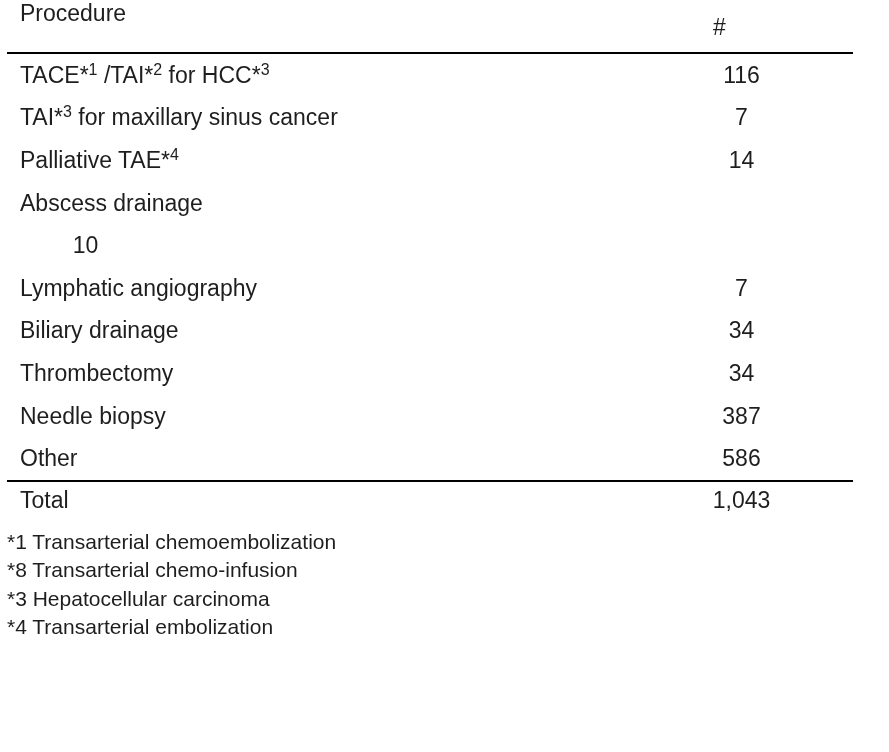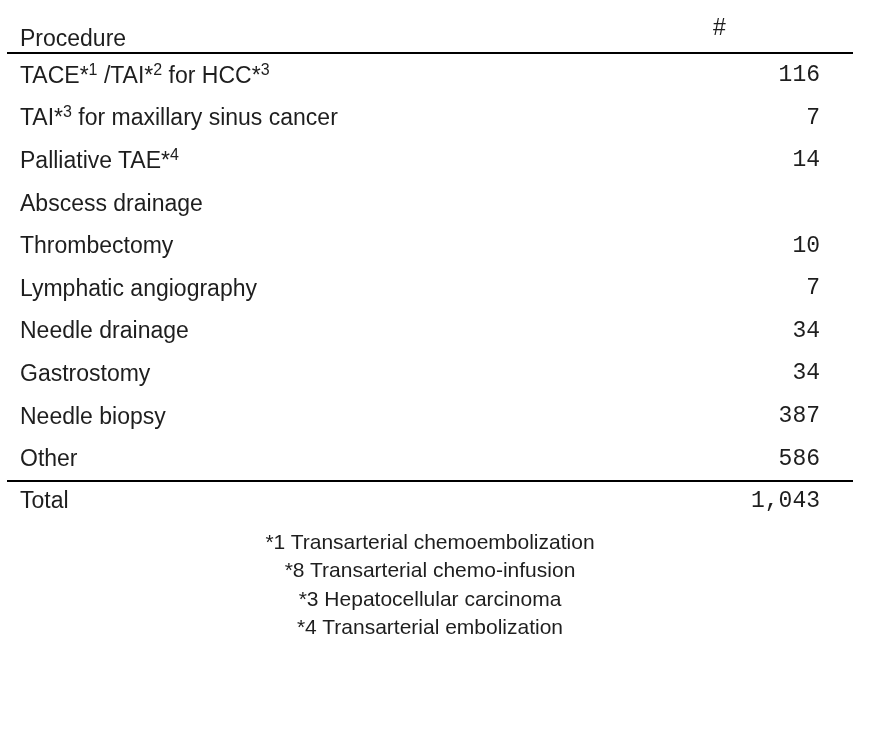--- a/index.html
+++ b/index.html
@@ -7,46 +7,46 @@
     width: 889px; height: 752px;
     background: #ffffff;
     font-family: "Liberation Sans", "DejaVu Sans", sans-serif;
     color: #1e1e1e;
     overflow: hidden;
   }
   .table-wrap { margin-left: 7px; width: 846px; }
   .thead {
     position: relative;
     height: 52px;
-    display: flex; align-items: flex-end;
+    display: flex; align-items: flex-start;
     font-size: 23px;
   }
   .th-proc { padding-left: 13px; }
   .th-count { position: absolute; left: 706px; top: 14px; }
   .rule { height: 2px; background: #000; }
   .trow {
     display: flex; align-items: center;
     height: 42.6px;
     font-size: 23px;
   }
   .cell-label { flex: 1; padding-left: 13px; white-space: nowrap; }
-  .cell-count { width: 190px; text-align: right; padding-right: 33px; font-variant-numeric: tabular-nums; font-family: Liberation Mono, monospace; }
+  .cell-count { width: 190px; text-align: center; padding-right: 33px; font-variant-numeric: tabular-nums; }
   .cell-label sup {
     font-size: 16px;
     line-height: 0;
     vertical-align: baseline;
     position: relative; top: -8px;
   }
   .total-row { height: 38px; }
   .footnotes {
     margin-top: 8px;
     font-size: 21px;
     line-height: 28.4px;
   }
-  .footnote-line { white-space: nowrap; text-align: center; }
+  .footnote-line { white-space: nowrap; }
 </style>
 </head>
 <body>
 
 <div class="table-wrap">
 
   <div class="thead">
     <span class="th-proc">Procedure</span>
     <span class="th-count">#</span>
   </div>
@@ -63,33 +63,32 @@
         <span class="cell-count">7</span>
       </div>
       <div class="trow">
         <span class="cell-label"><span>Palliative TAE*</span><sup>4</sup></span>
         <span class="cell-count">14</span>
       </div>
       <div class="trow">
         <span class="cell-label"><span>Abscess drainage</span></span>
       </div>
       <div class="trow">
-        <span class="cell-label"><span>Thrombectomy</span></span>
         <span class="cell-count">10</span>
       </div>
       <div class="trow">
         <span class="cell-label"><span>Lymphatic angiography</span></span>
         <span class="cell-count">7</span>
       </div>
       <div class="trow">
-        <span class="cell-label"><span>Needle drainage</span></span>
+        <span class="cell-label"><span>Biliary drainage</span></span>
         <span class="cell-count">34</span>
       </div>
       <div class="trow">
-        <span class="cell-label"><span>Gastrostomy</span></span>
+        <span class="cell-label"><span>Thrombectomy</span></span>
         <span class="cell-count">34</span>
       </div>
       <div class="trow">
         <span class="cell-label"><span>Needle biopsy</span></span>
         <span class="cell-count">387</span>
       </div>
       <div class="trow">
         <span class="cell-label"><span>Other</span></span>
         <span class="cell-count">586</span>
       </div>

